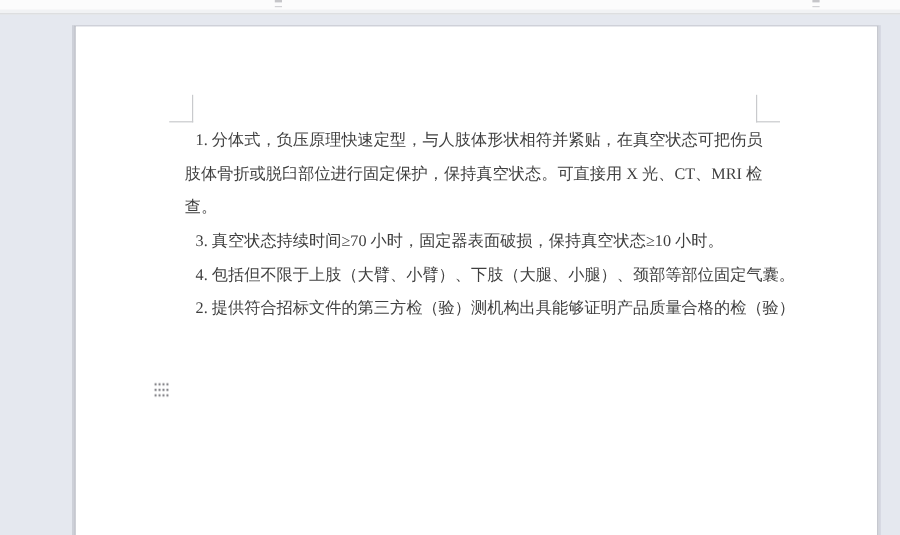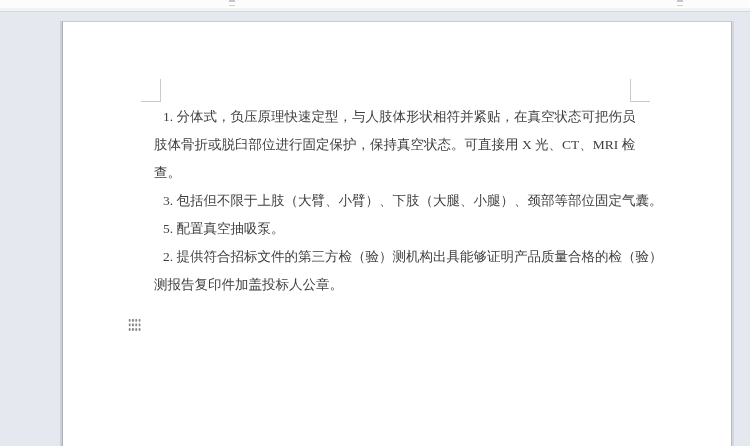--- a/index.html
+++ b/index.html
@@ -77,21 +77,20 @@
     
   </div>
 
   <div class="crop left"></div>
   <div class="crop right"></div>
 
   <div class="doc-text">
       <div class="line first full">1. 分体式，负压原理快速定型，与人肢体形状相符并紧贴，在真空状态可把伤员</div>
       <div class="line full">肢体骨折或脱臼部位进行固定保护，保持真空状态。可直接用 X 光、CT、MRI 检</div>
       <div class="line ">查。</div>
-      <div class="line first">3. 包括但不限于上肢（大臂、小臂）、下肢（大腿、小腿）、颈部等部位固定气囊。</div>
-      <div class="line first">5. 配置真空抽吸泵。</div>
+      <div class="line first">3. 真空状态持续时间≥70 小时，固定器表面破损，保持真空状态≥10 小时。</div>
+      <div class="line first">4. 包括但不限于上肢（大臂、小臂）、下肢（大腿、小腿）、颈部等部位固定气囊。</div>
       <div class="line first full">2. 提供符合招标文件的第三方检（验）测机构出具能够证明产品质量合格的检（验）</div>
-      <div class="line ">测报告复印件加盖投标人公章。</div>
     </div>
 
   <div class="drag-handle"></div>
 
 </div>
 
 </body></html>

